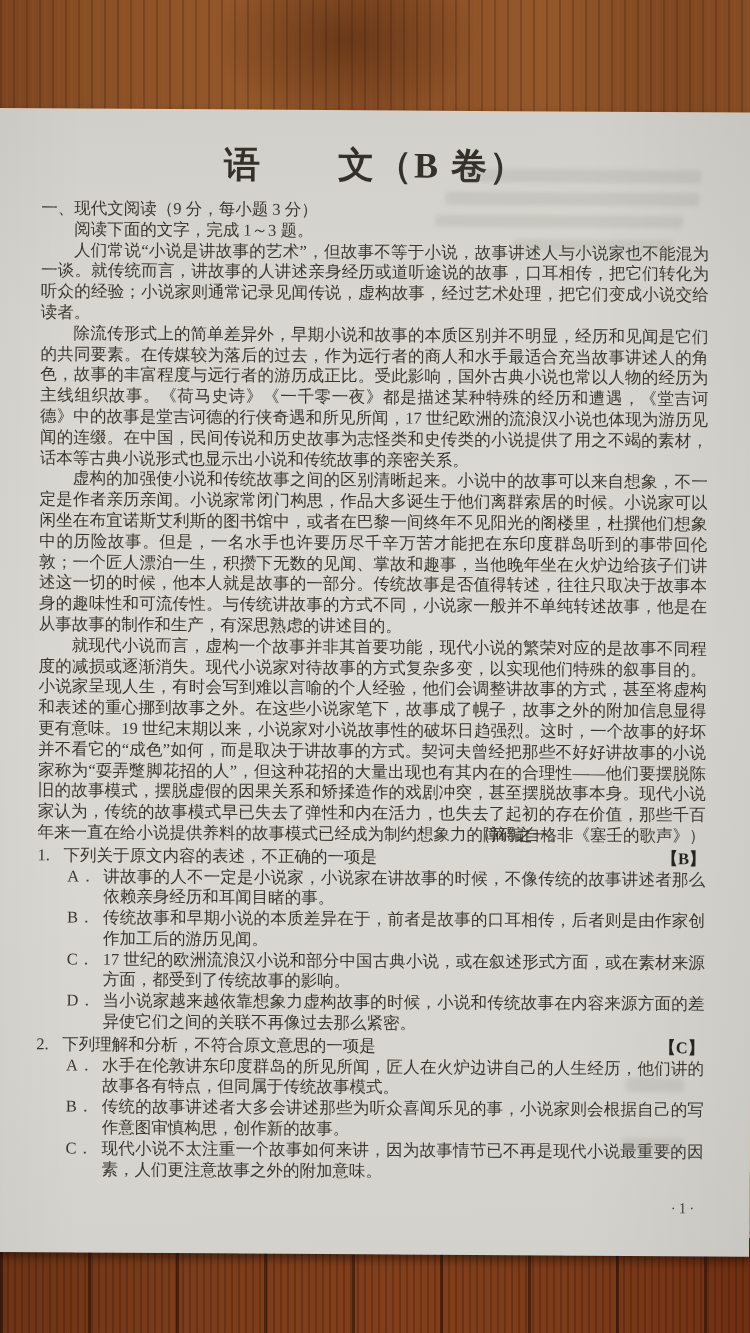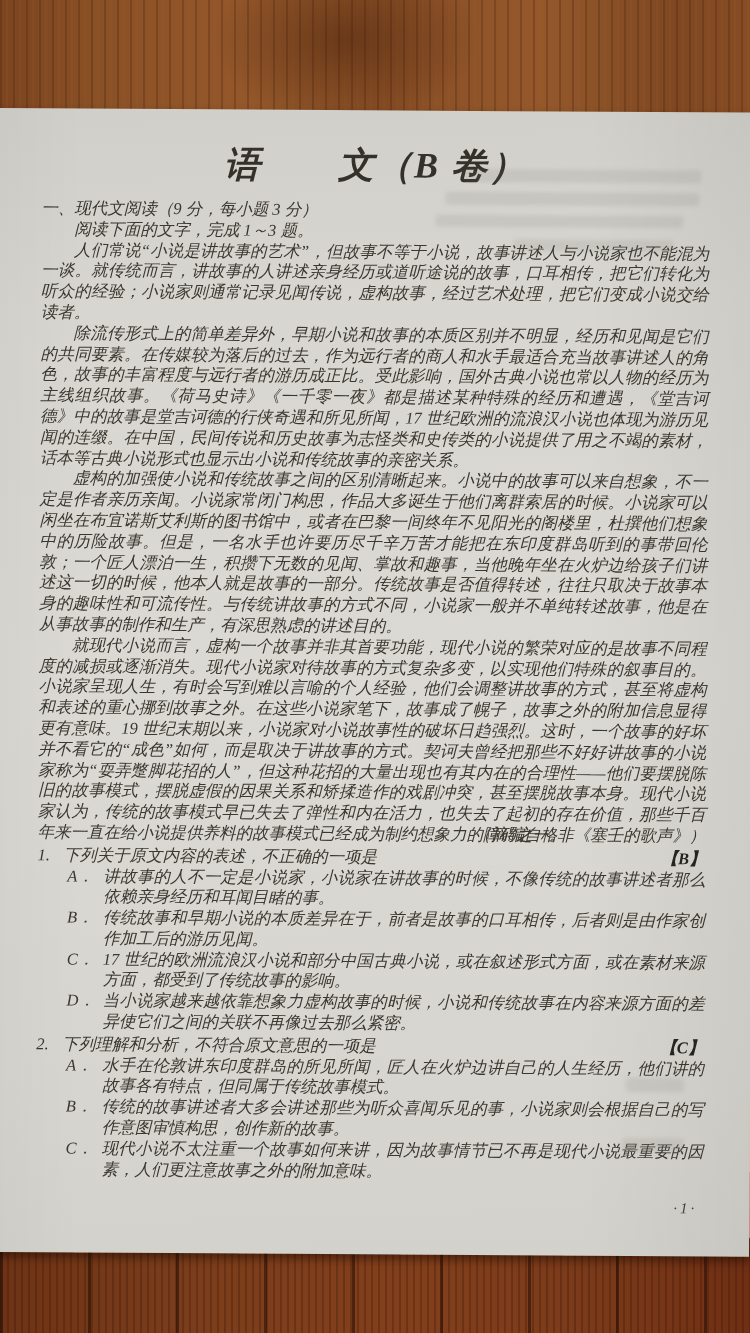--- a/index.html
+++ b/index.html
@@ -1,20 +1,20 @@
 <!DOCTYPE html>
 <html><head>
 <meta charset="utf-8">
 <style>
   html,body{margin:0;padding:0;}
   body{
     width:750px;height:1333px;overflow:hidden;
     font-family:"Liberation Serif","DejaVu Serif",serif;
   }
-  .scene{position:relative;width:750px;height:1333px;overflow:hidden;background:#fca5a5;font-style:italic;}
+  .scene{position:relative;width:750px;height:1333px;overflow:hidden;background:#fca5a5;}
 
   .wood-top{
     position:absolute;top:0;left:0;width:750px;height:125px;
     background:
       radial-gradient(190px 120px at 345px 40px, rgba(55,22,6,0.40), transparent 70%),
       repeating-linear-gradient(90deg, rgba(70,32,12,0.28) 0 2px, rgba(0,0,0,0) 2px 6px, rgba(150,90,45,0.20) 6px 8px, rgba(0,0,0,0) 8px 13px),
       linear-gradient(90deg,#7c4520 0%, #8b5126 14%, #93572a 32%, #884e25 52%, #94582b 72%, #7f4822 90%, #874d24 100%);
   }
   .wood-bottom{
     position:absolute;top:1238px;left:0;width:750px;height:95px;

